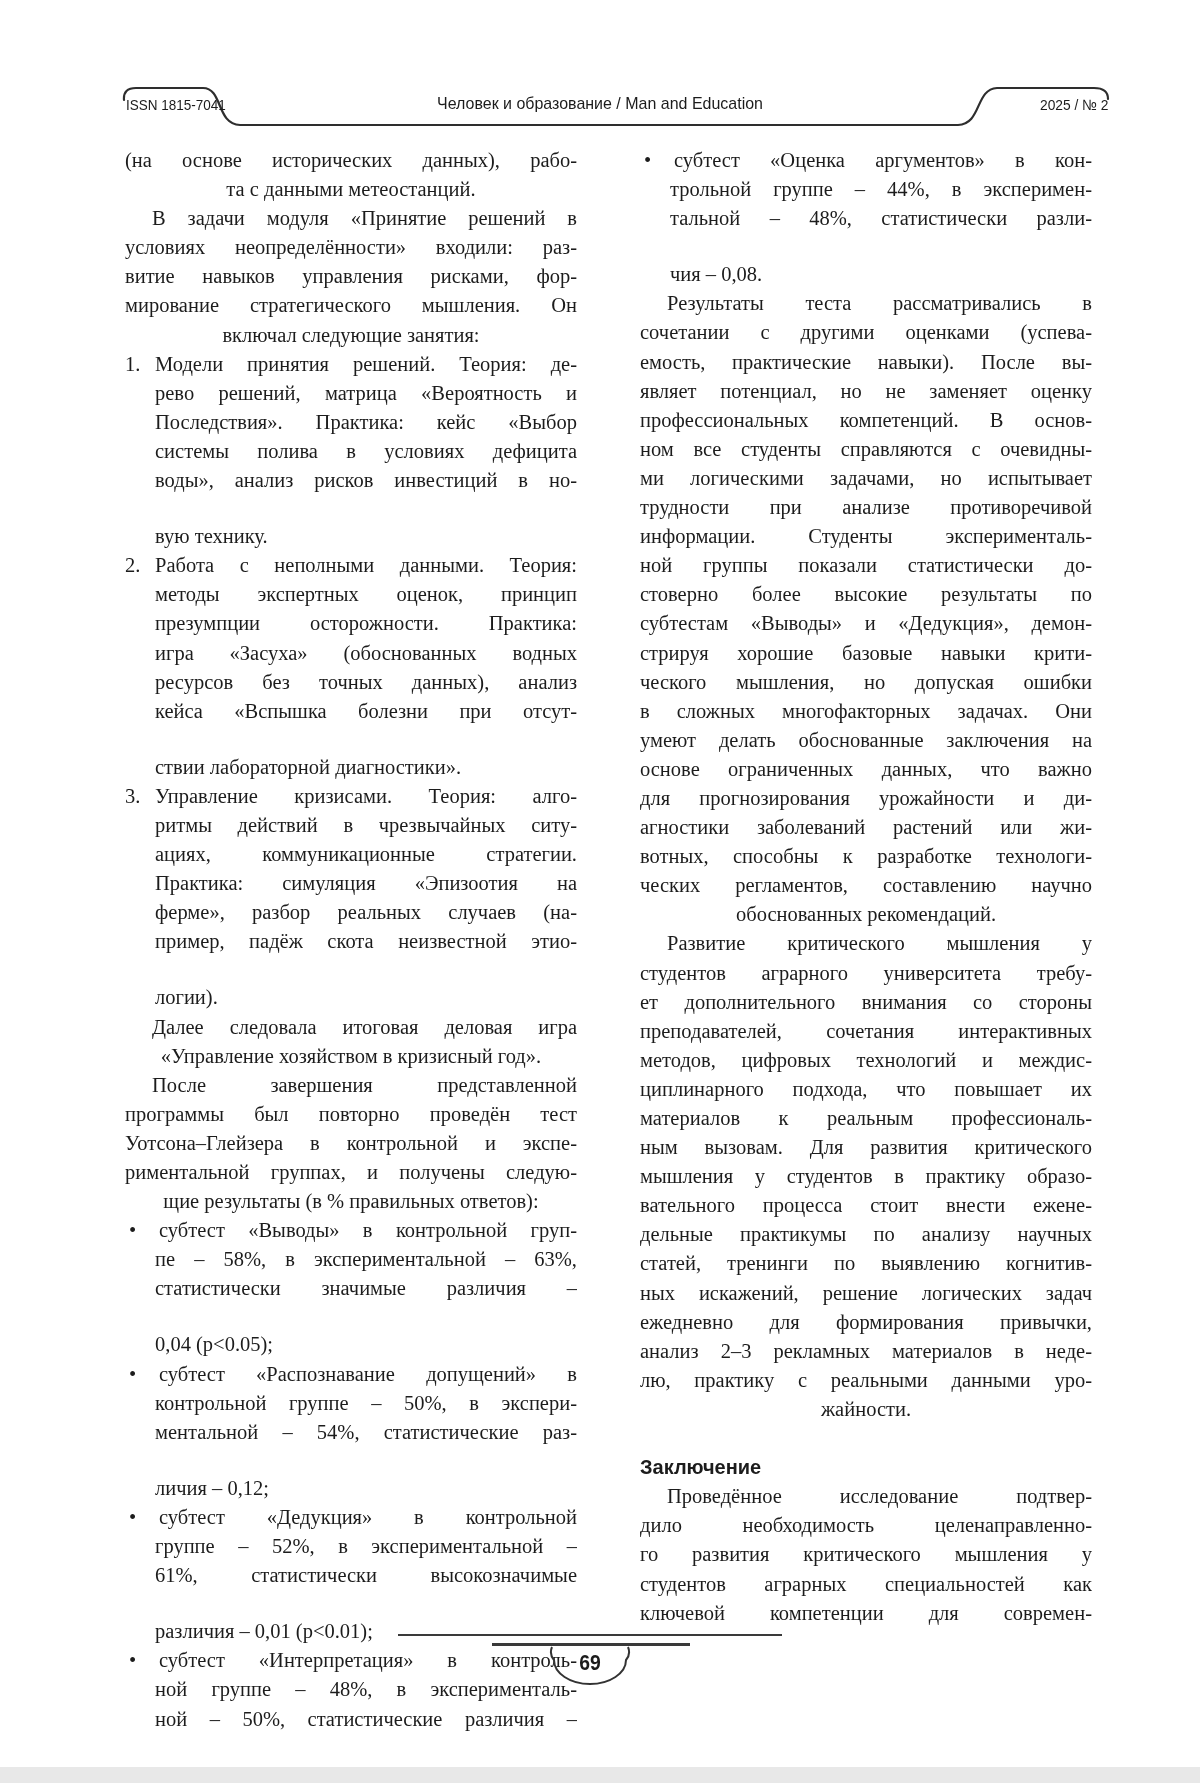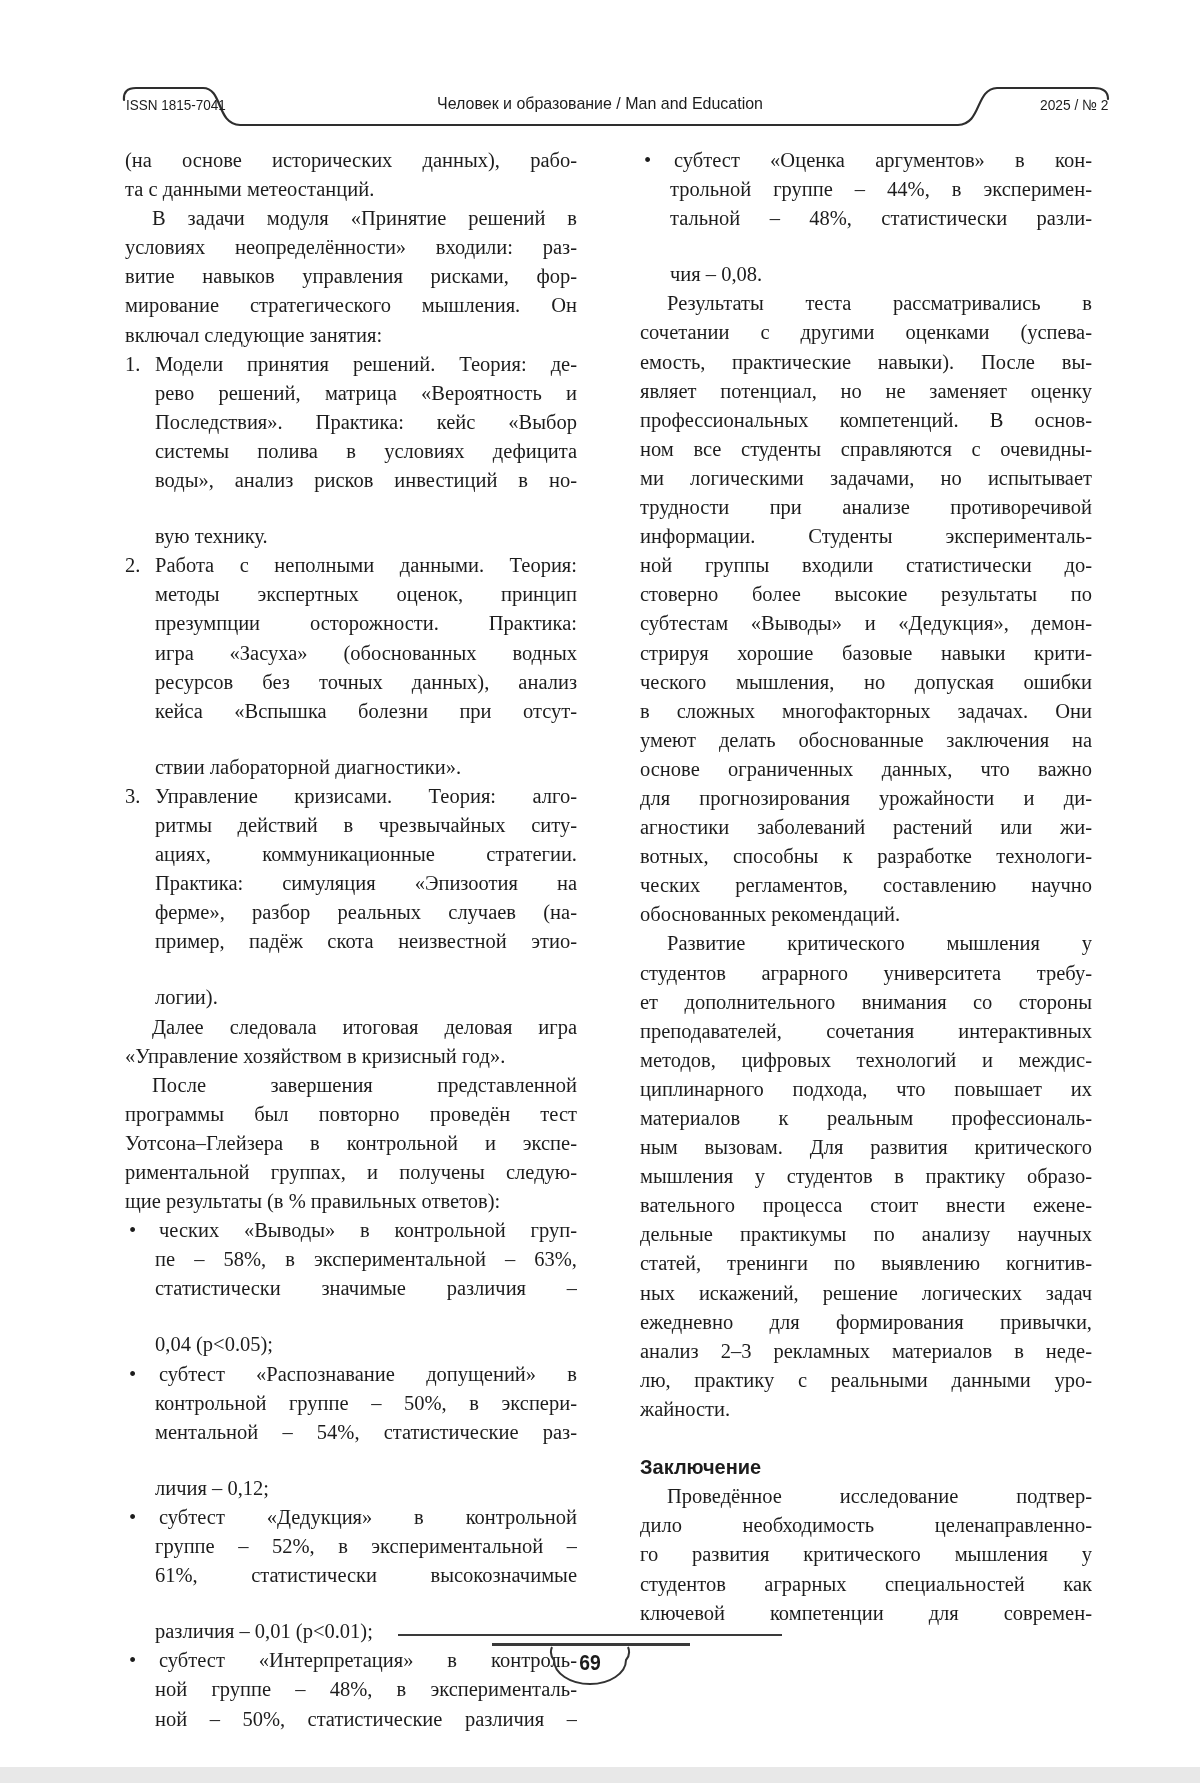--- a/index.html
+++ b/index.html
@@ -16,21 +16,21 @@
   
   .col { position:absolute; top:146px; width:452px; }
   .col-left  { left:125px; }
   .col-right { left:640px; }
   .line {
     font-size:20.5px; line-height:29.1px; height:29.1px; overflow:hidden;
     color:#1c1c1c; white-space:normal;
   }
   .line.j  { text-align:justify; text-align-last:justify; }
   .line.jf { text-align:justify; text-align-last:justify; text-indent:27px; }
-  .line.e  { text-align:left; }
+  .line.e  { text-align:center; }
   .line.n1, .line.b1 { display:flex; }
   .marker { flex:0 0 30px; }
   .b1 .marker { padding-left:4px; }
   .hang-text { flex:1 1 auto; text-align:justify; text-align-last:justify; }
   .line.nc, .line.bc { padding-left:30px; text-align:justify; text-align-last:justify; }
   .line.ne, .line.be { padding-left:30px; text-align:left;margin-top:27px; }
   .line.h { font-family:"Liberation Sans", sans-serif; font-weight:bold; font-size:20px; }
   .line.sp { }
   
   .footer-line1 { position:absolute; left:398px; top:1634px; width:384px; height:2px; background:#3a3a3a; }
@@ -93,21 +93,21 @@
       <div class="line ne">логии).</div>
       <div class="line jf">Далее следовала итоговая деловая игра</div>
       <div class="line e">«Управление хозяйством в кризисный год».</div>
       <div class="line jf">После завершения представленной</div>
       <div class="line j">программы был повторно проведён тест</div>
       <div class="line j">Уотсона–Глейзера в контрольной и экспе-</div>
       <div class="line j">риментальной группах, и получены следую-</div>
       <div class="line e">щие результаты (в % правильных ответов):</div>
       <div class="line b1">
         <span class="marker">•</span>
-        <span class="hang-text">ческих «Выводы» в контрольной груп-</span>
+        <span class="hang-text">субтест «Выводы» в контрольной груп-</span>
       </div>
       <div class="line bc">пе – 58%, в экспериментальной – 63%,</div>
       <div class="line bc">статистически значимые различия –</div>
       <div class="line be">0,04 (p&lt;0.05);</div>
       <div class="line b1">
         <span class="marker">•</span>
         <span class="hang-text">субтест «Распознавание допущений» в</span>
       </div>
       <div class="line bc">контрольной группе – 50%, в экспери-</div>
       <div class="line bc">ментальной – 54%, статистические раз-</div>
@@ -137,21 +137,21 @@
       <div class="line be">чия – 0,08.</div>
       <div class="line jf">Результаты теста рассматривались в</div>
       <div class="line j">сочетании с другими оценками (успева-</div>
       <div class="line j">емость, практические навыки). После вы-</div>
       <div class="line j">являет потенциал, но не заменяет оценку</div>
       <div class="line j">профессиональных компетенций. В основ-</div>
       <div class="line j">ном все студенты справляются с очевидны-</div>
       <div class="line j">ми логическими задачами, но испытывает</div>
       <div class="line j">трудности при анализе противоречивой</div>
       <div class="line j">информации. Студенты эксперименталь-</div>
-      <div class="line j">ной группы входили статистически до-</div>
+      <div class="line j">ной группы показали статистически до-</div>
       <div class="line j">стоверно более высокие результаты по</div>
       <div class="line j">субтестам «Выводы» и «Дедукция», демон-</div>
       <div class="line j">стрируя хорошие базовые навыки крити-</div>
       <div class="line j">ческого мышления, но допуская ошибки</div>
       <div class="line j">в сложных многофакторных задачах. Они</div>
       <div class="line j">умеют делать обоснованные заключения на</div>
       <div class="line j">основе ограниченных данных, что важно</div>
       <div class="line j">для прогнозирования урожайности и ди-</div>
       <div class="line j">агностики заболеваний растений или жи-</div>
       <div class="line j">вотных, способны к разработке технологи-</div>

